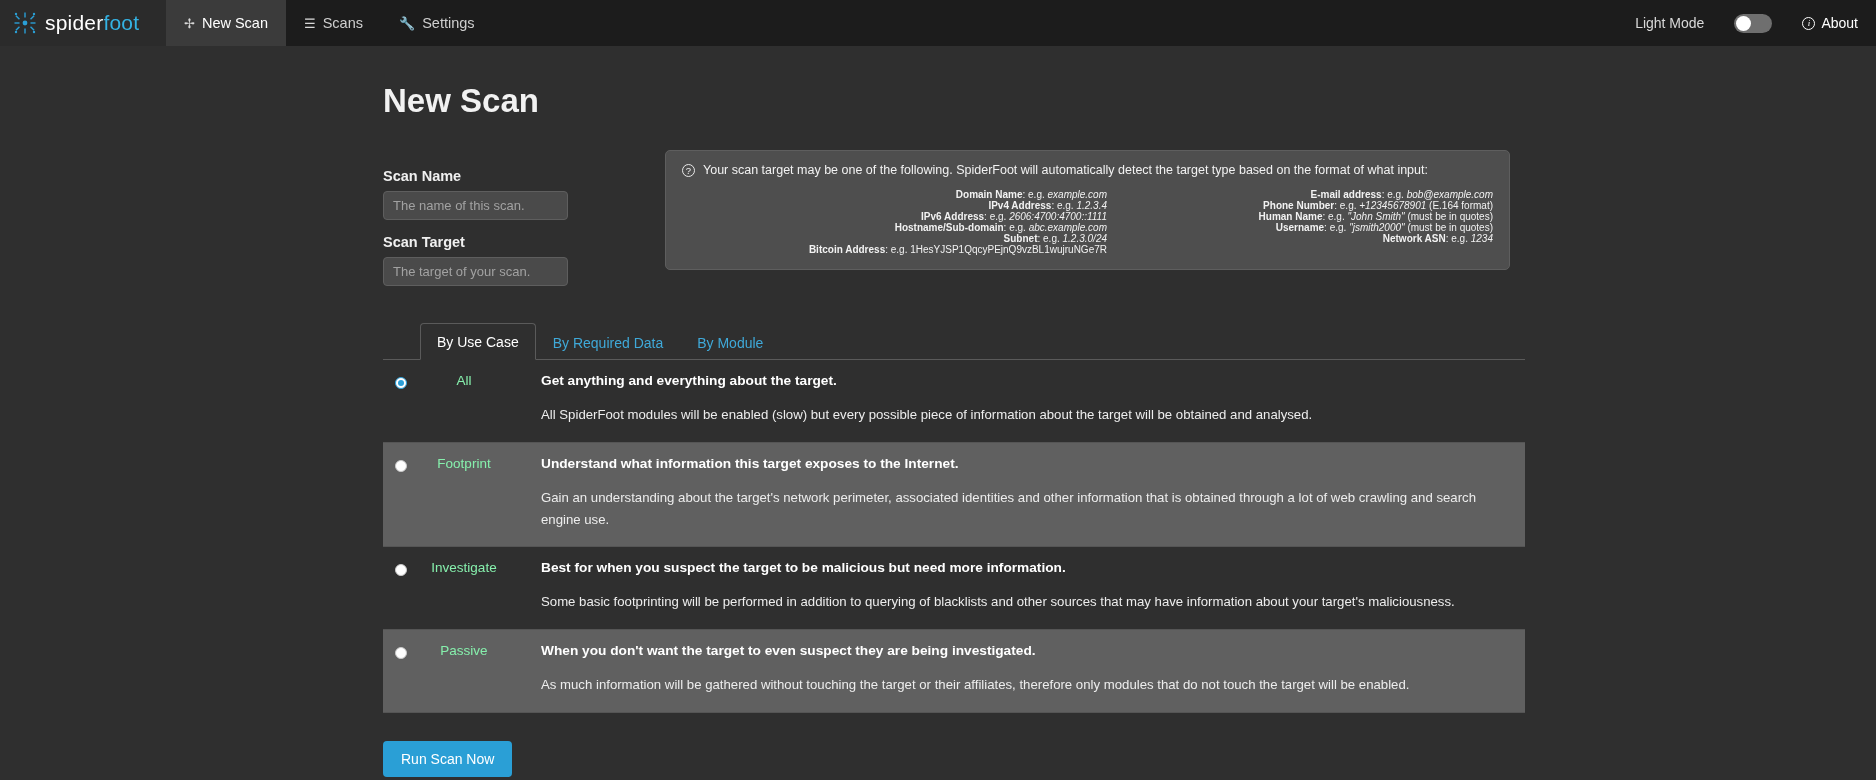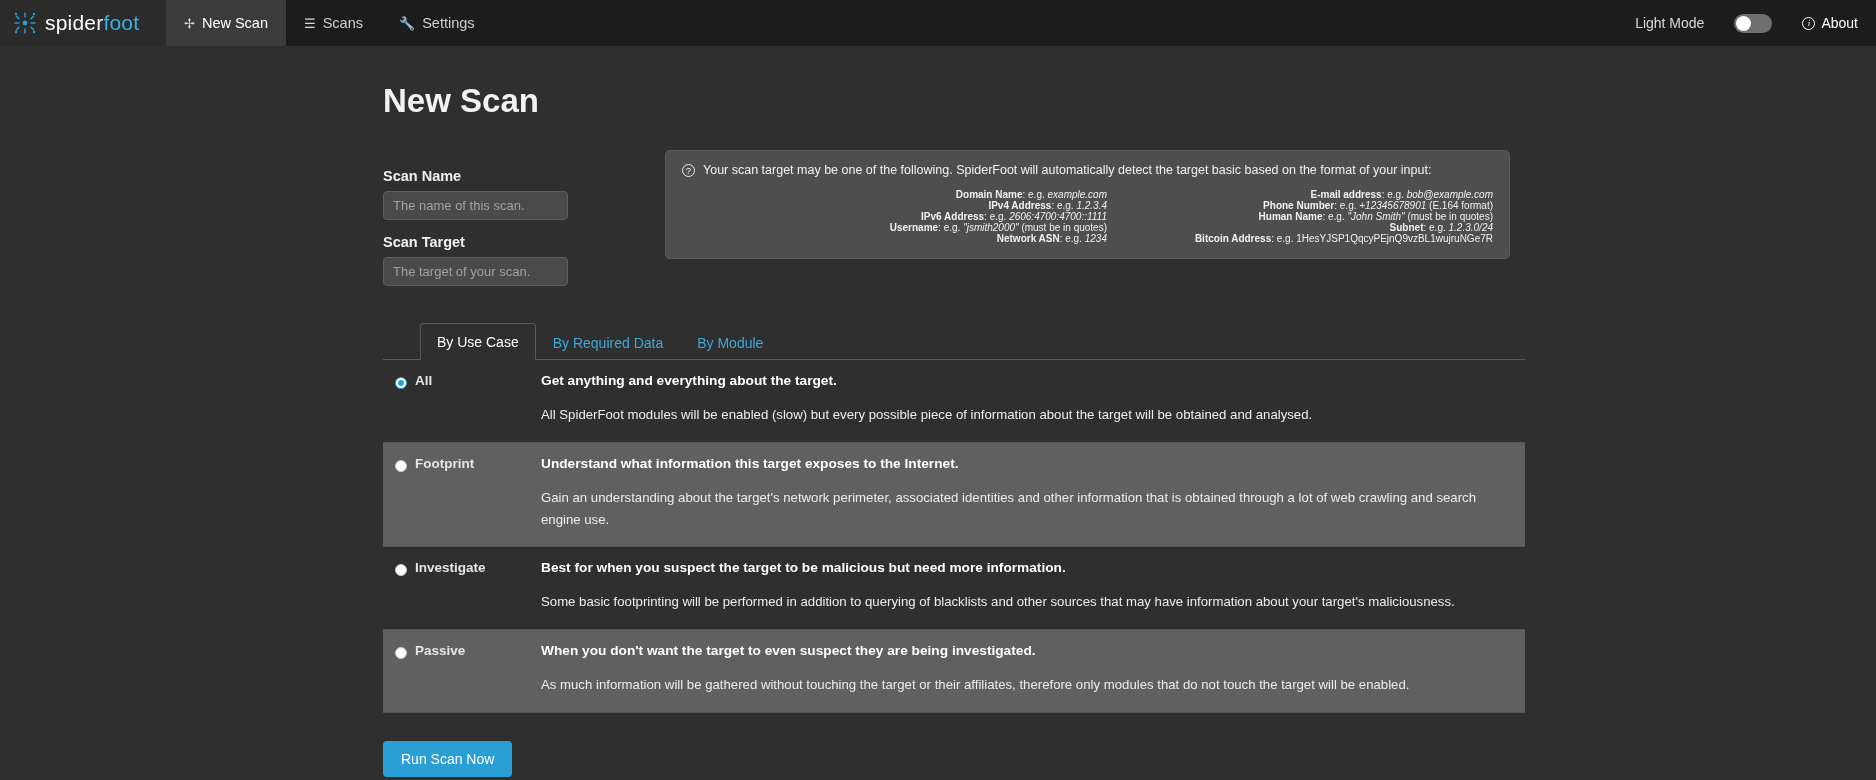--- a/index.html
+++ b/index.html
@@ -196,25 +196,24 @@
     position: absolute;
     left: 2px; top: 2px;
     width: 6px; height: 6px;
     border-radius: 50%;
     background: #2b9fd8;
   }
   .uc-name {
     width: 112px;
     flex: 0 0 112px;
     font-size: 13.5px;
-    color: #e5e5e5;
-    text-align: left;
+    color: #86efac;
+    text-align: center;
     padding-right: 14px;
     padding-top: 0px;
-    font-weight: bold;
   }
   .uc-body { flex: 1 1 auto; padding-left: 14px; }
   .uc-title {
     font-size: 13.7px;
     font-weight: bold;
     color: #ffffff;
     margin-bottom: 16px;
   }
   .uc-desc {
     font-size: 13.2px;
@@ -302,21 +301,21 @@
         <input class="text-input" type="text" placeholder="The name of this scan." style="">
         <div class="spacer-12"></div>
         <div class="field-label">Scan Target</div>
         <input class="text-input" type="text" placeholder="The target of your scan." style="">
       </div>
 
       <div class="right-col">
         <div class="help-panel">
           <div class="help-head">
             <span class="circle-q">?</span>
-            <span>Your scan target may be one of the following. SpiderFoot will automatically detect the target basic based on the format of your input:</span>
+            <span>Your scan target may be one of the following. SpiderFoot will automatically detect the target type based on the format of what input:</span>
           </div>
           <div class="help-grid">
             <div>
               <b>Domain Name</b>: <span>e.g.</span> <span class="it">example.com</span>
             </div>
             <div>
               <b>E-mail address</b>: <span>e.g.</span> <span class="it">bob@example.com</span>
             </div>
 
             <div>
@@ -326,20 +325,23 @@
               <b>Phone Number</b>: <span>e.g.</span> <span class="it">+12345678901</span> <span>(E.164 format)</span>
             </div>
 
             <div>
               <b>IPv6 Address</b>: <span>e.g.</span> <span class="it">2606:4700:4700::1111</span>
             </div>
             <div>
               <b>Human Name</b>: <span>e.g.</span> <span class="it">"John Smith"</span> <span>(must be in quotes)</span>
             </div>
 
+            <div>
+              <b>Hostname/Sub-domain</b>: <span>e.g.</span> <span class="it">abc.example.com</span>
+            </div>
             <div>
               <b>Username</b>: <span>e.g.</span> <span class="it">"jsmith2000"</span> <span>(must be in quotes)</span>
             </div>
 
             <div>
               <b>Subnet</b>: <span>e.g.</span> <span class="it">1.2.3.0/24</span>
             </div>
             <div>
               <b>Network ASN</b>: <span>e.g.</span> <span class="it">1234</span>
             </div>

